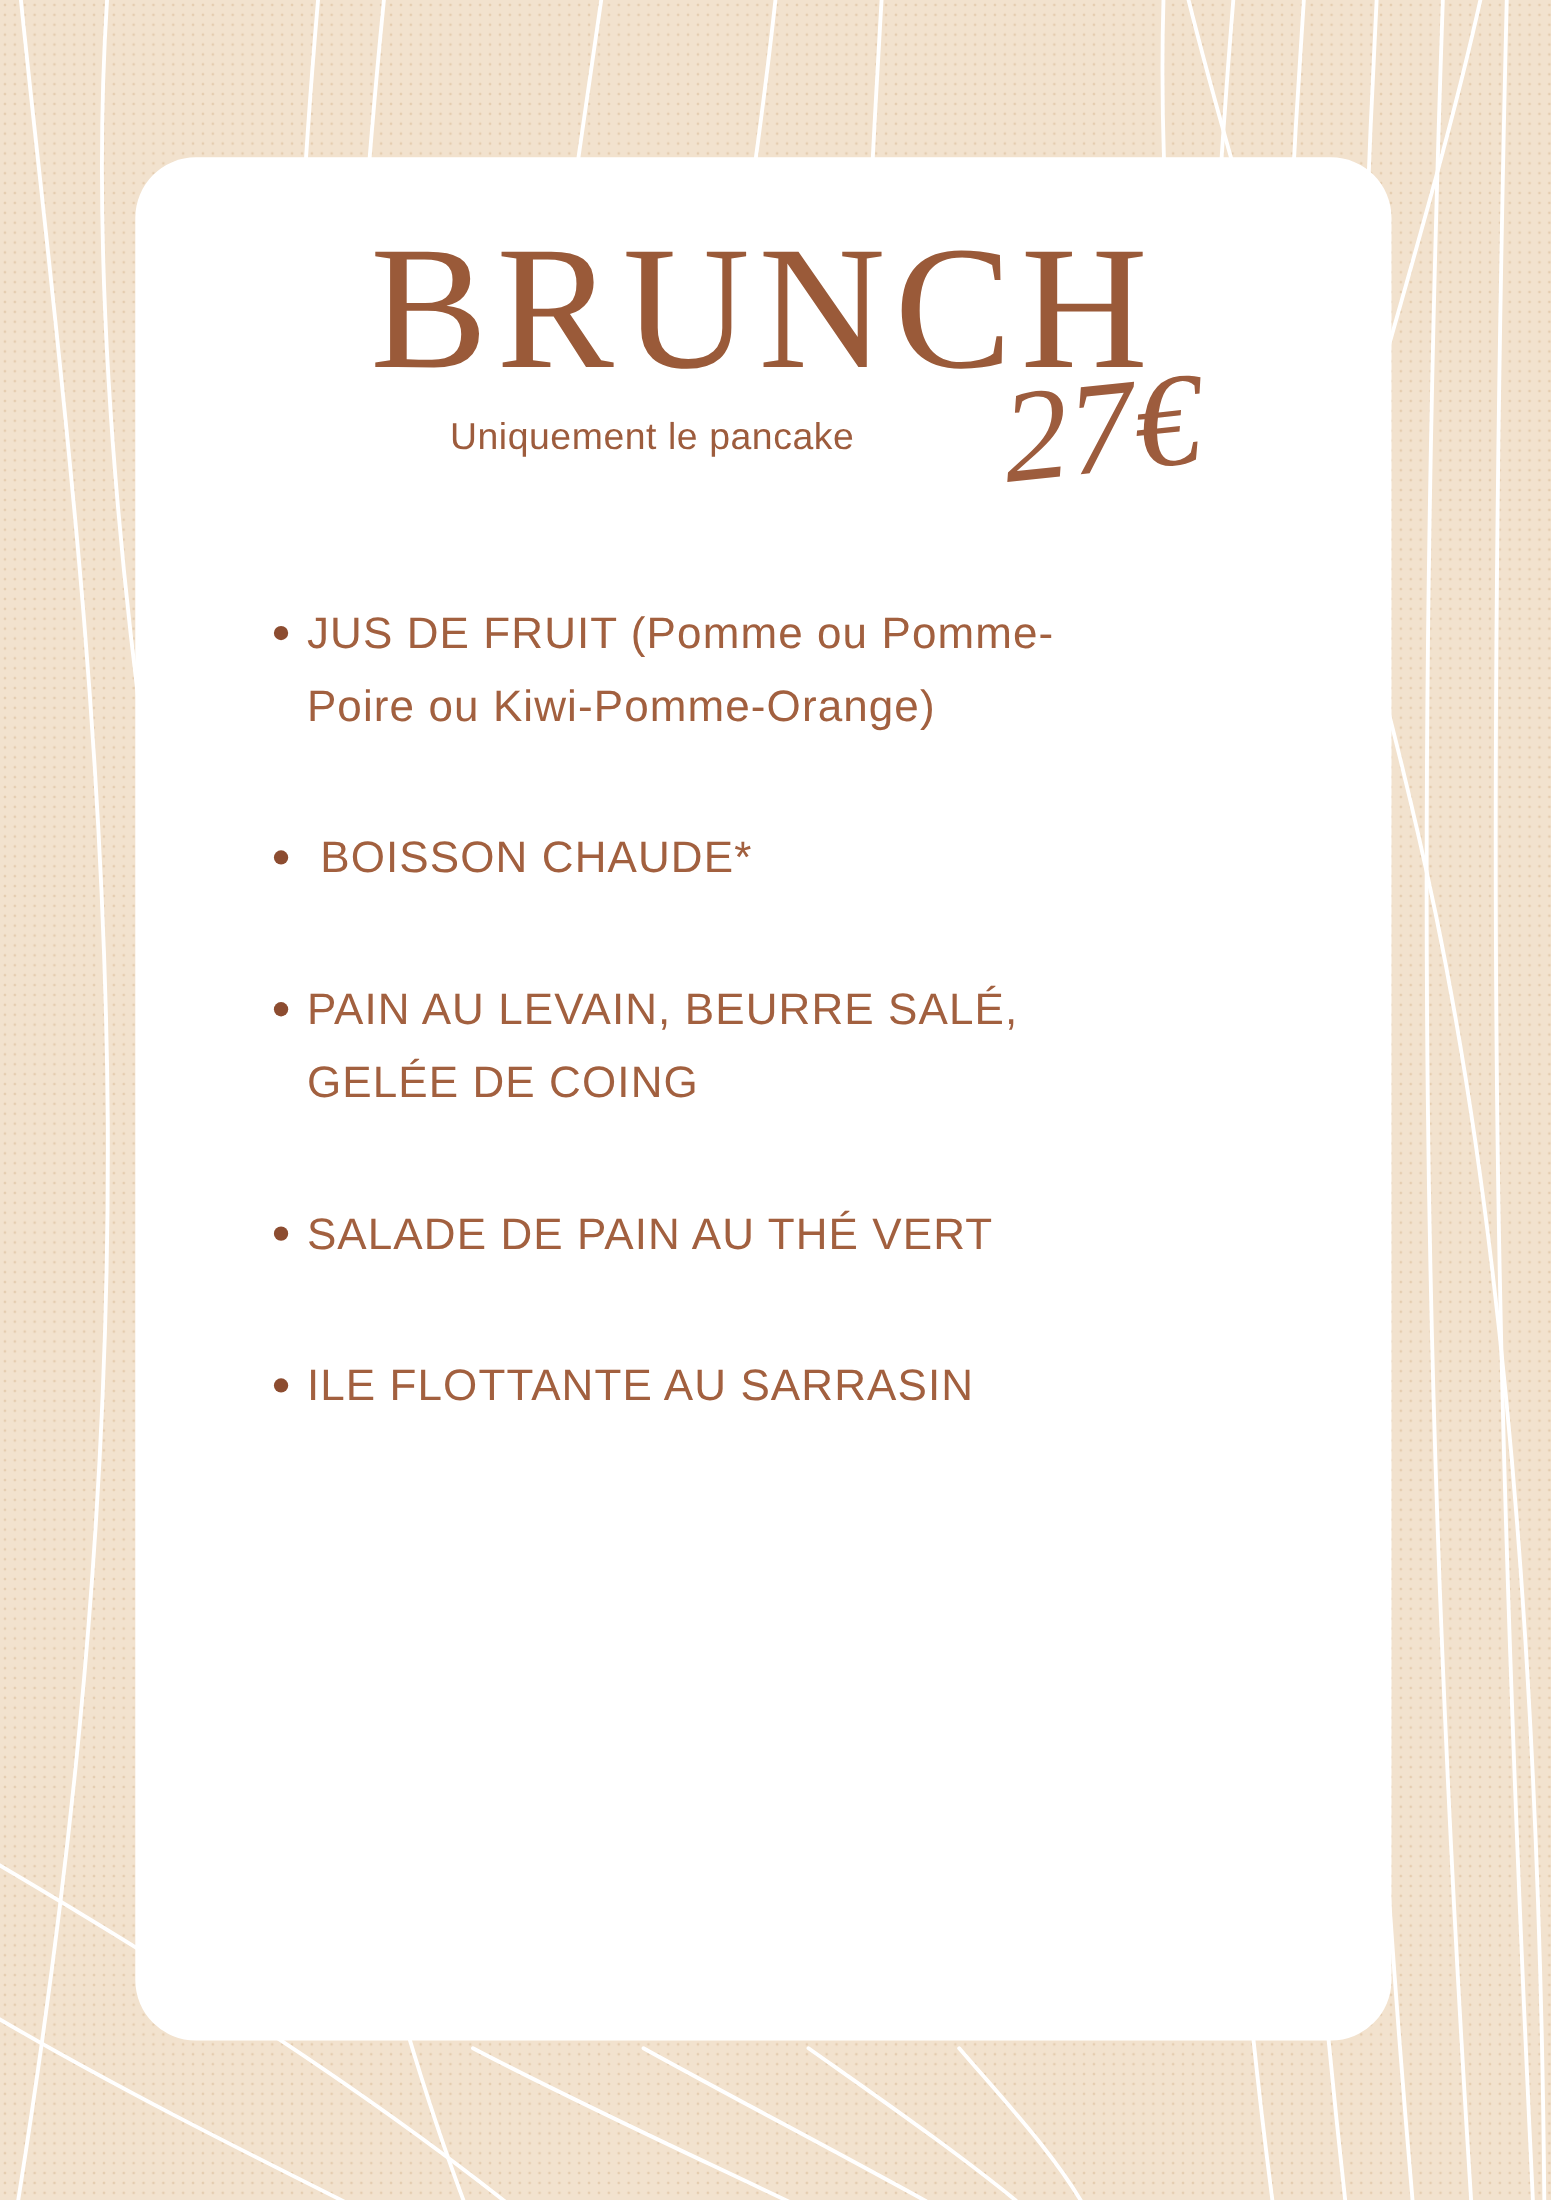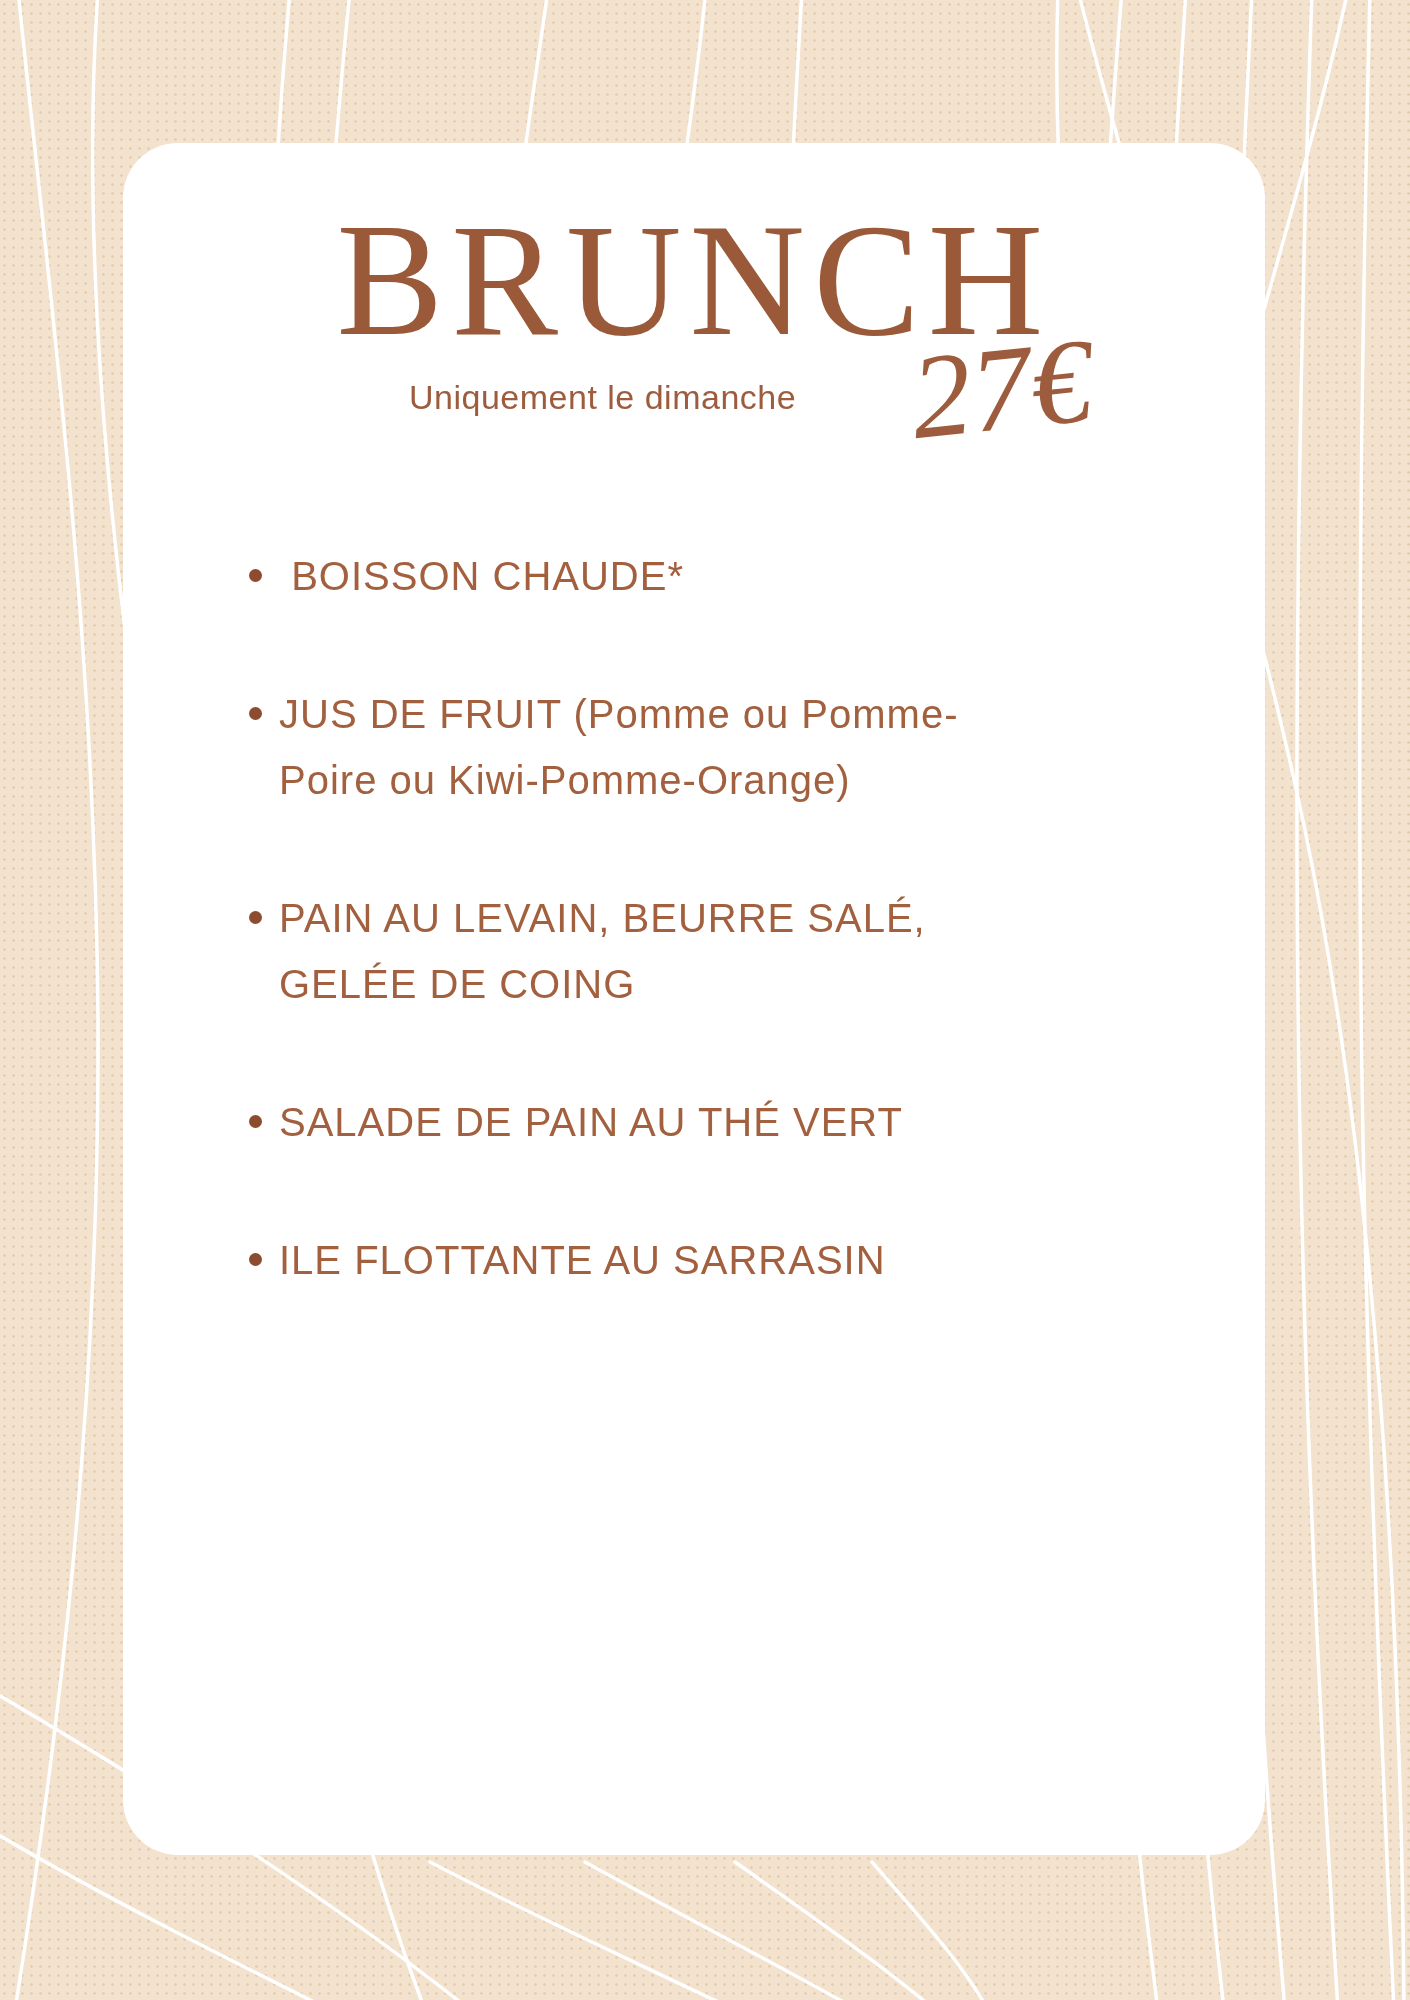--- a/index.html
+++ b/index.html
@@ -87,32 +87,32 @@
       <path d="M 585 1862 C 668 1908, 772 1962, 858 2010"></path>
       <path d="M 735 1862 C 800 1908, 878 1962, 935 2010"></path>
       <path d="M 872 1862 C 915 1912, 962 1962, 988 2010"></path>
     </g>
   </svg>
 
   <div class="card">
 
     <h1 class="title">BRUNCH</h1>
 
-    <div class="subtitle">Uniquement le dimanche</div>
+    <div class="subtitle">Uniquement le pancake</div>
 
     <div class="price">27€</div>
 
     <ul class="items">
       <li class="item">
         <span class="dot"></span>
-        <span class="txt"> BOISSON CHAUDE*</span>
+        <span class="txt">JUS DE FRUIT (Pomme ou Pomme-Poire ou Kiwi-Pomme-Orange)</span>
       </li>
       <li class="item">
         <span class="dot"></span>
-        <span class="txt">JUS DE FRUIT (Pomme ou Pomme-Poire ou Kiwi-Pomme-Orange)</span>
+        <span class="txt"> BOISSON CHAUDE*</span>
       </li>
       <li class="item">
         <span class="dot"></span>
         <span class="txt">PAIN AU LEVAIN, BEURRE SALÉ, GELÉE DE COING</span>
       </li>
       <li class="item">
         <span class="dot"></span>
         <span class="txt">SALADE DE PAIN AU THÉ VERT</span>
       </li>
       <li class="item">

